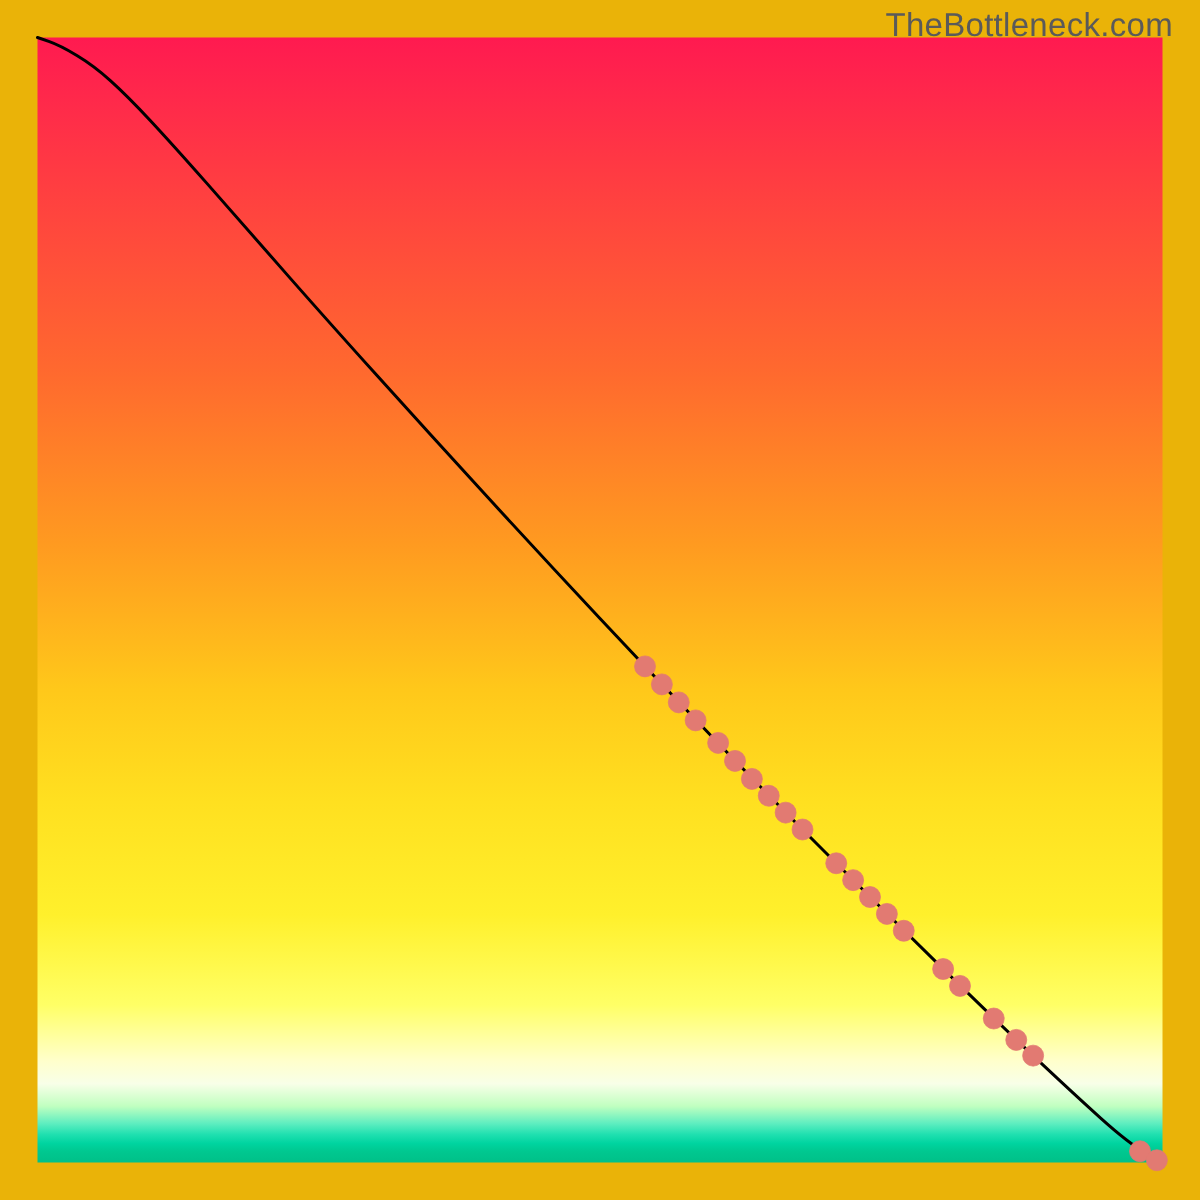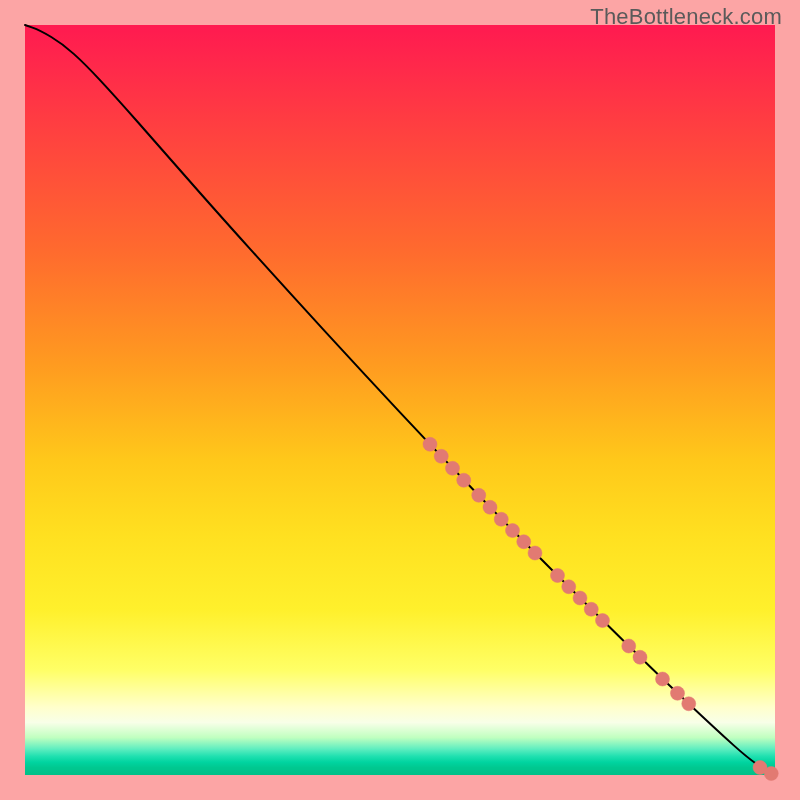--- a/index.html
+++ b/index.html
@@ -8,21 +8,21 @@
     width: 800px;
     height: 800px;
     background: #000;
     overflow: hidden;
     font-family: Arial, Helvetica, sans-serif;
   }
   .frame {
     position: relative;
     width: 800px;
     height: 800px;
-    background: #fca5a5;
+    background: #eab308;
   }
   .plot-area {
     position: absolute;
     left: 25px;
     top: 25px;
     width: 750px;
     height: 750px;
     
     background: linear-gradient(
       to bottom,

